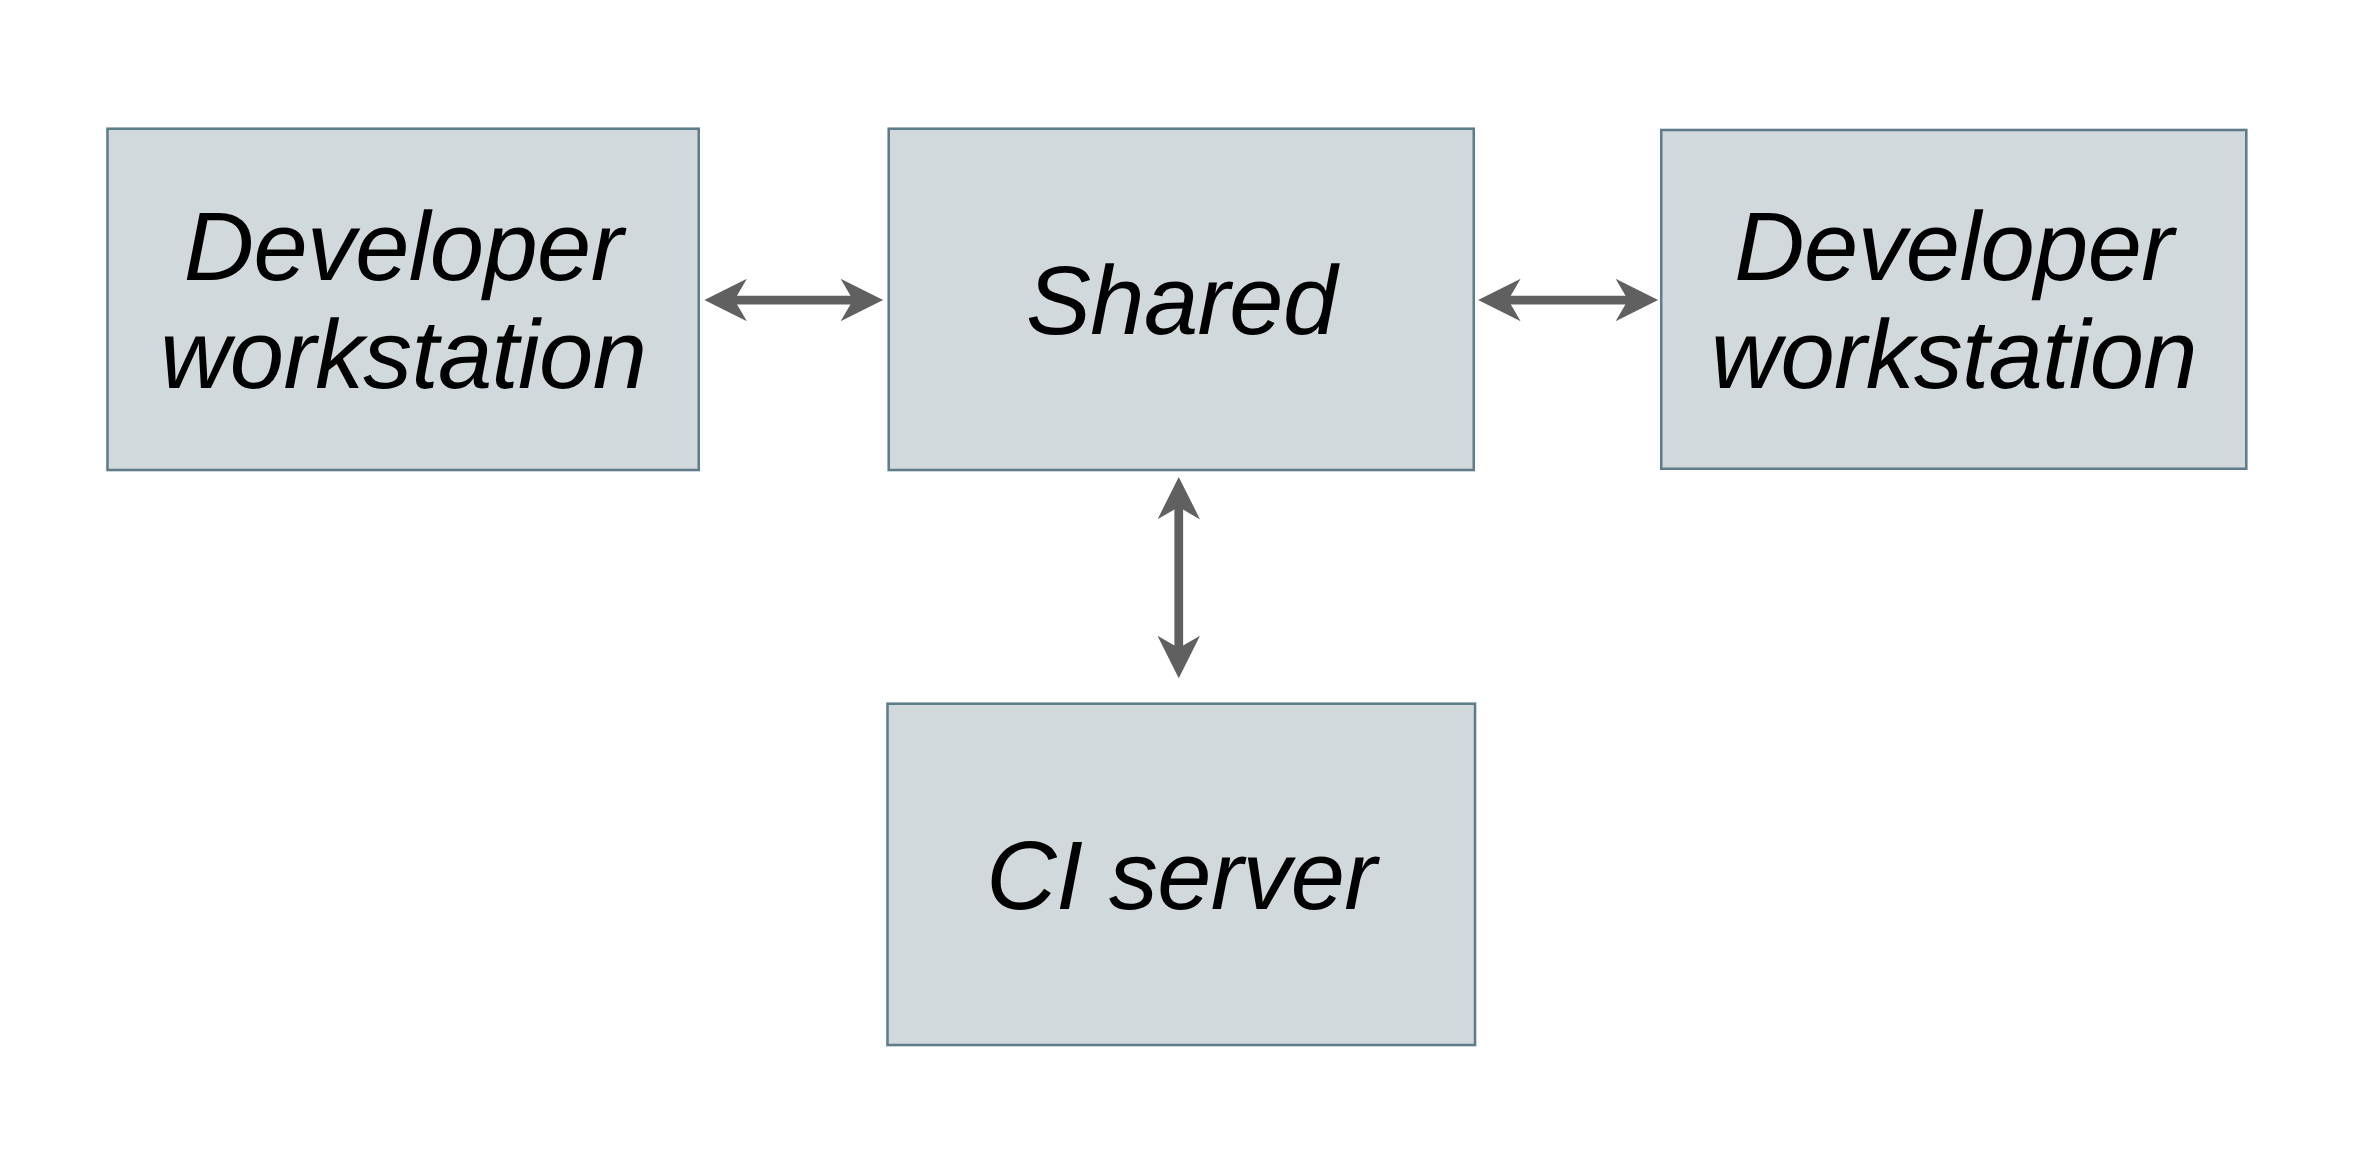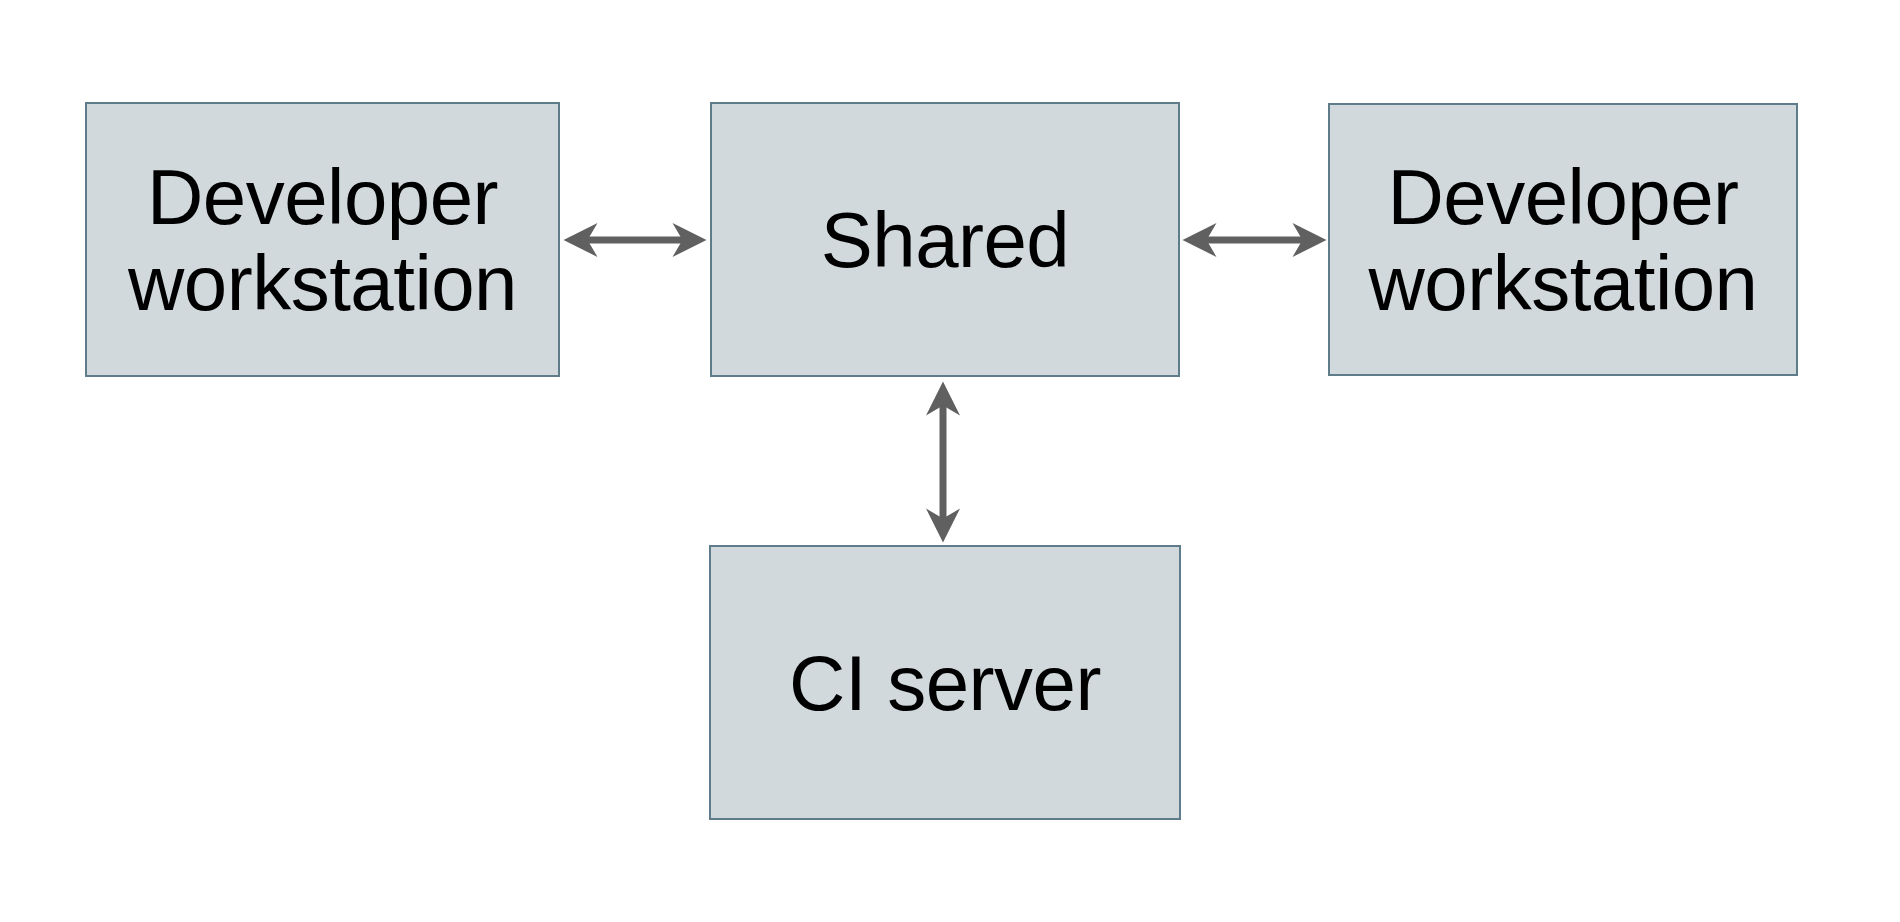--- a/index.html
+++ b/index.html
@@ -14,20 +14,21 @@
     width: 1900px;
     height: 922px;
     background: var(--background);
     font-family: "Liberation Sans", "DejaVu Sans", sans-serif;
     overflow: hidden;
   }
   .canvas {
     position: relative;
     width: 1900px;
     height: 922px;
+    font-style: italic;
   }
   .arrows {
     position: absolute;
     left: 0;
     top: 0;
     width: 1900px;
     height: 922px;
     pointer-events: none;
   }
   .arrow-line {
@@ -51,21 +52,21 @@
     text-align: center;
     color: var(--text);
     font-size: 78px;
     line-height: 86px;
     letter-spacing: -0.5px;
   }
   .node-line { display: block; white-space: nowrap; }
   #node-dev-left      { left: 85px;   top: 102px; width: 475px; height: 275px; }
   #node-shared-cache  { left: 710px;  top: 102px; width: 470px; height: 275px; }
   #node-dev-right     { left: 1328px; top: 103px; width: 470px; height: 273px; }
-  #node-ci-server     { left: 709px;  top: 545px; width: 472px; height: 275px; }
+  #node-ci-server     { left: 709px;  top: 562px; width: 472px; height: 275px; }
 </style>
 </head>
 <body>
 
 <div class="canvas">
 
   <svg class="arrows" viewBox="0 0 1900 922" xmlns="http://www.w3.org/2000/svg" aria-hidden="true">
     <defs>
       <marker id="barb" viewBox="0 0 12 12" refX="9" refY="6" markerWidth="36" markerHeight="34" markerUnits="userSpaceOnUse" orient="auto-start-reverse">
         <path class="arrow-head" d="M 0 0 L 12 6 L 0 12 L 3.5 6 Z"></path>

